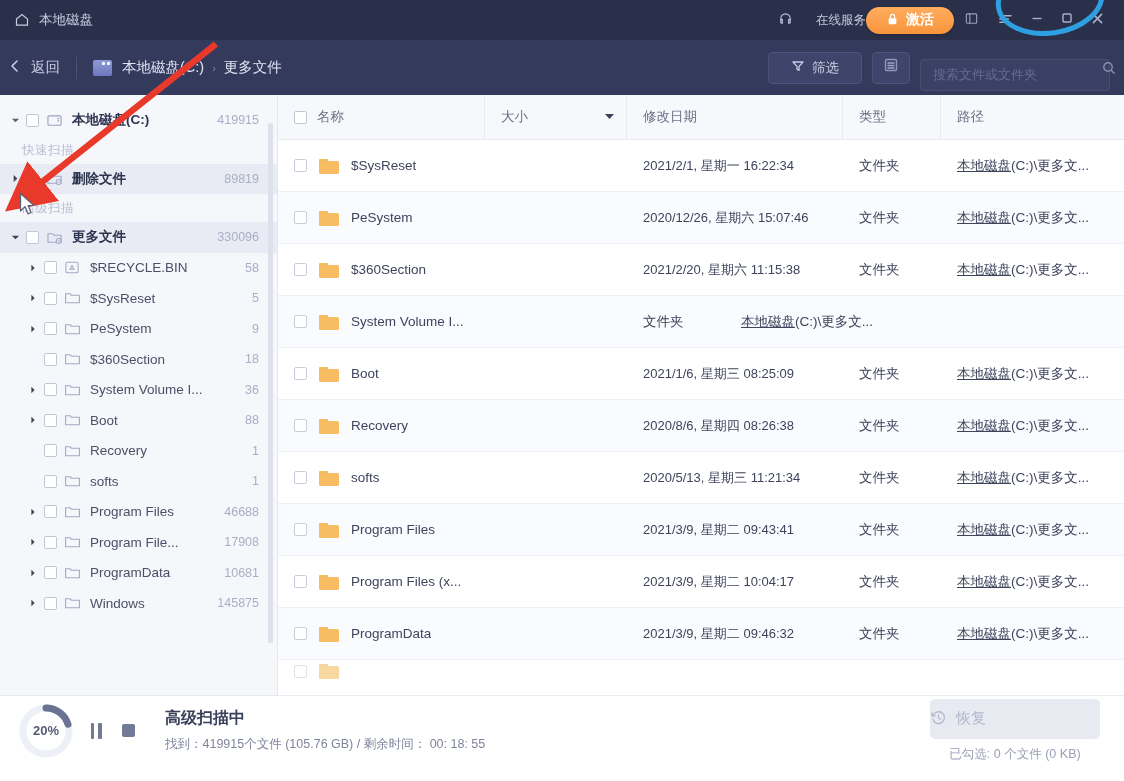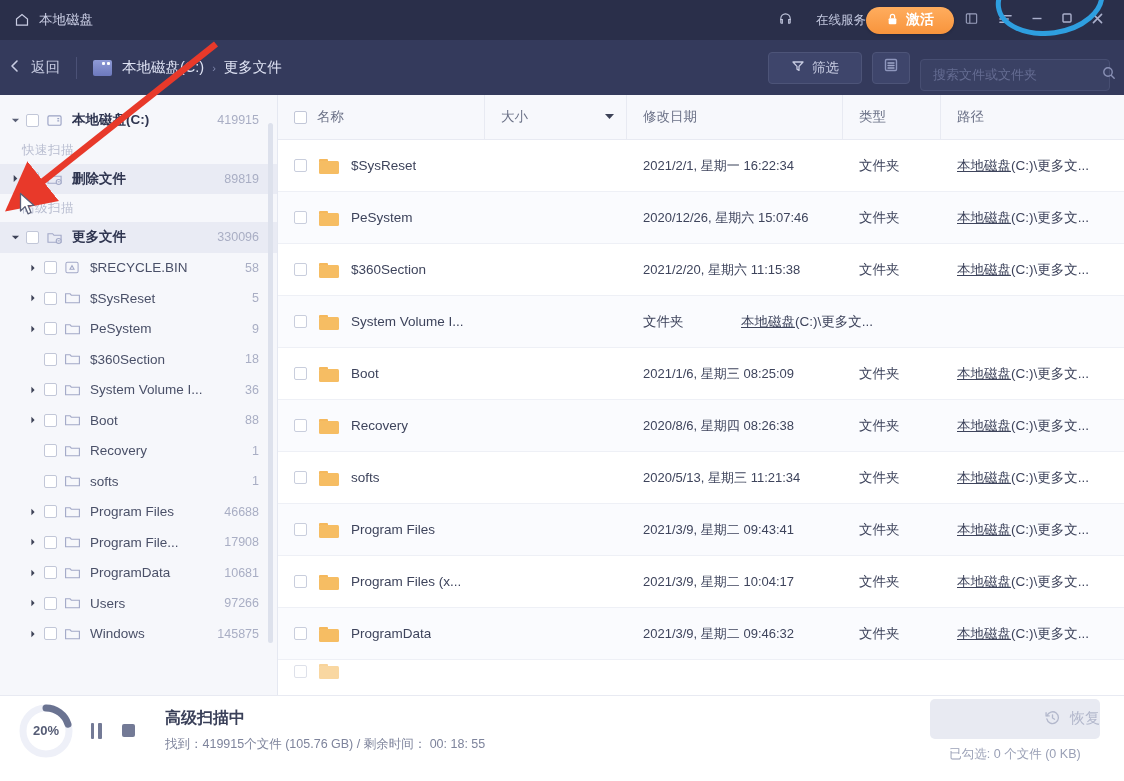--- a/index.html
+++ b/index.html
@@ -106,21 +106,21 @@
     width: 38px; height: 32px;
     background: #3e456b; border: 1px solid #4d5478;
     border-radius: 4px;
     display: flex; align-items: center; justify-content: center;
     cursor: pointer;
   }
   .search-box {
     width: 190px; height: 32px;
     background: #3a4164; border: 1px solid #474e72;
     border-radius: 4px;
-    display: flex; align-items: center;
+    display: flex; 
     padding: 0 8px 0 12px;
     margin-top: 15px;
   }
   .search-box input {
     flex: 1; background: transparent; border: 0; outline: 0;
     color: #d6daea; font-size: 13px;
     font-family: inherit;
   }
   .search-box input::placeholder { color: #656c92; }
 
@@ -288,21 +288,21 @@
   .btn-stop {
     width: 13px; height: 13px; background: #737a96; border-radius: 2px; cursor: pointer;
   }
   .status-txt { margin-left: 30px; }
   .status-title { font-size: 16px; font-weight: bold; color: #3a4059; margin-bottom: 7px; }
   .status-sub { font-size: 12.5px; color: #7e849c; }
   .footer-right { margin-left: auto; text-align: center; }
   .restore-btn {
     width: 170px; height: 40px;
     background: #e8eaf2; border-radius: 5px;
-    display: flex; align-items: center; justify-content: flex-end; gap: 9px;
+    display: flex; align-items: center; justify-content: flex-start; gap: 9px;
     color: #b3b8cc; font-size: 15px;
     cursor: not-allowed;
     margin-bottom: 7px;
   }
   .selected-info { font-size: 12.5px; color: #9aa0b6; }
 
   
   .annot-arrow {
     position: absolute; left: 0; top: 0;
     width: 1124px; height: 781px;
@@ -657,35 +657,20 @@
         <span class="cb"></span>
         <span class="sb-ico">
             <svg width="17" height="14" viewBox="0 0 18 15" fill="none" stroke="#a3a9c8" stroke-width="1.2">
               <path d="M1.6 12.6V3h4.8l1.3 1.5h8.7v8.1z"></path>
             </svg>
           </span>
         <span class="sb-name">ProgramData</span>
         <span class="sb-count">10681</span>
       </div>
 
-      <div class="sb-row lv2">
-        <span class="tw">
-            <svg width="8" height="8" viewBox="0 0 10 10">
-              <path d="M3 1l4 4-4 4z" fill="#3d4257"></path>
-            </svg>
-          </span>
-        <span class="cb"></span>
-        <span class="sb-ico">
-            <svg width="17" height="14" viewBox="0 0 18 15" fill="none" stroke="#a3a9c8" stroke-width="1.2">
-              <path d="M1.6 12.6V3h4.8l1.3 1.5h8.7v8.1z"></path>
-            </svg>
-          </span>
-        <span class="sb-name">Users</span>
-        <span class="sb-count">97266</span>
-      </div>
 
       <div class="sb-row lv2">
         <span class="tw">
             <svg width="8" height="8" viewBox="0 0 10 10">
               <path d="M3 1l4 4-4 4z" fill="#3d4257"></path>
             </svg>
           </span>
         <span class="cb"></span>
         <span class="sb-ico">
             <svg width="17" height="14" viewBox="0 0 18 15" fill="none" stroke="#a3a9c8" stroke-width="1.2">

